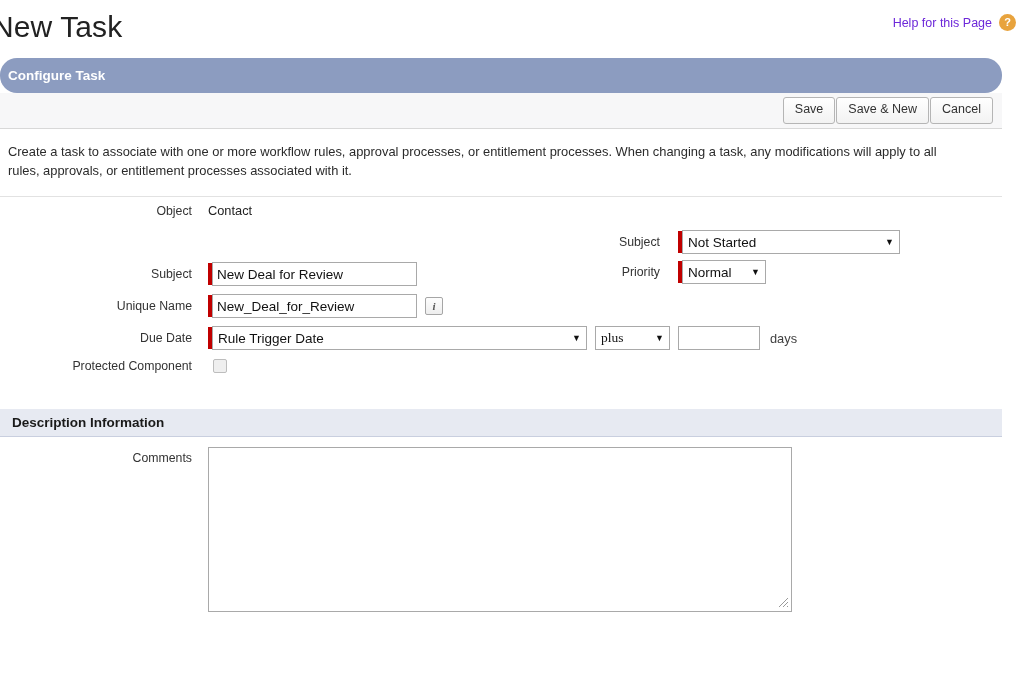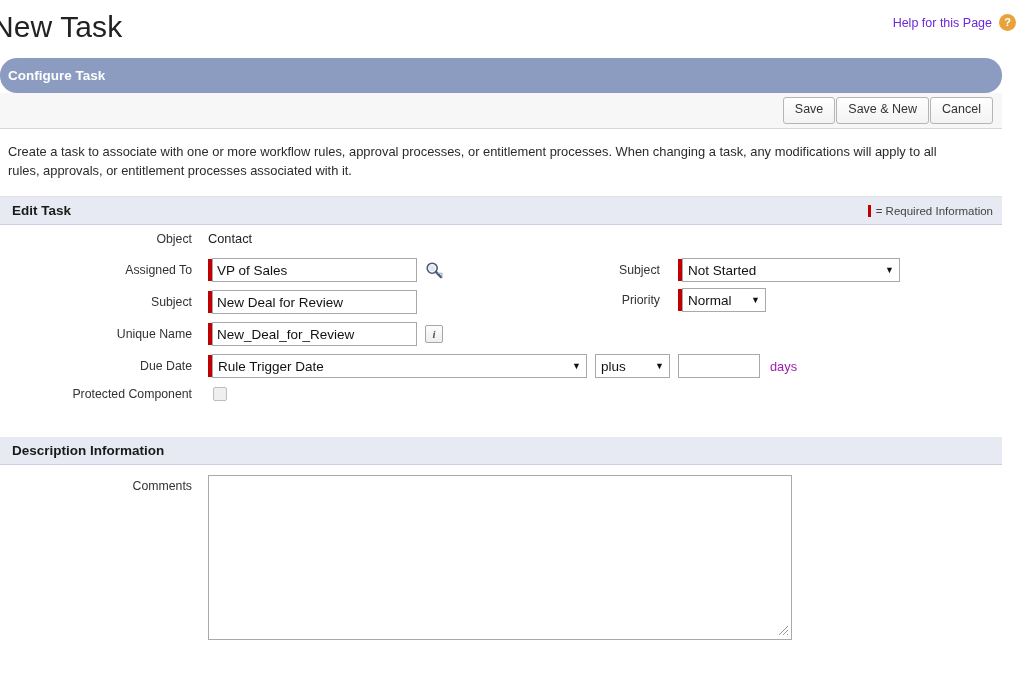--- a/index.html
+++ b/index.html
@@ -234,21 +234,21 @@
     height: 14px;
     border: 1px solid #bdbdbd;
     background: #efefef;
     border-radius: 2px;
     box-sizing: border-box;
     cursor: pointer;
     display: inline-block;
   }
   .days-label {
     font-size: 12.8px;
-    color: #a21caf;
+    color: #404040;
     margin-left: 10px;
   }
 
   
   .desc-body {
     background: #ffffff;
     position: relative;
     height: 200px;
   }
   .comments-label {
@@ -305,48 +305,28 @@
     </div>
 
     <div class="button-bar">
       <button class="btn">Save</button>
       <button class="btn">Save &amp; New</button>
       <button class="btn">Cancel</button>
     </div>
 
     <div class="intro">Create a task to associate with one or more workflow rules, approval processes, or entitlement processes. When changing a task, any modifications will apply to all rules, approvals, or entitlement processes associated with it.</div>
 
-    <div class="sub-header">
-      <span class="sub-header-title">Edit Task</span>
-      <span class="req-legend">
-        <span class="req-bar"></span>
-        <span>= Required Information</span>
-      </span>
-    </div>
 
     <div class="form-body">
 
       <div class="frow" style="left:40px; top:6px;">
         <span class="flabel" style="width:152px;">Object</span>
         <span class="fvalue-static" style="margin-left:16px;">Contact</span>
       </div>
 
-      <div class="frow" style="left:40px; top:33px;">
-        <span class="flabel" style="width:152px;">Assigned To</span>
-        <span class="req-mark" style="margin-left:16px;"></span>
-        <input class="txt" style="width: 205px;" value="VP of Sales">
-        <span class="lookup-icon">
-          <svg width="20" height="20" viewBox="0 0 20 20">
-            <circle cx="8.2" cy="8.2" r="5" fill="#ffffff" stroke="#4a5b7a" stroke-width="1.6"></circle>
-            <circle cx="8.2" cy="8.2" r="3.1" fill="#dfe6f2"></circle>
-            <line x1="11.9" y1="11.9" x2="17" y2="17.2" stroke="#4a5b7a" stroke-width="2.4" stroke-linecap="round"></line>
-            <path d="M13.5 13.2 L18 13.2 L18 17.8" fill="none" stroke="#9aa7bd" stroke-width="1.1"></path>
-          </svg>
-        </span>
-      </div>
 
       <div class="frow" style="left:40px; top:65px;">
         <span class="flabel" style="width:152px;">Subject</span>
         <span class="req-mark" style="margin-left:16px;"></span>
         <input class="txt" style="width: 205px;" value="New Deal for Review">
       </div>
 
       <div class="frow" style="left:40px; top:97px;">
         <span class="flabel" style="width:152px;">Unique Name</span>
         <span class="req-mark" style="margin-left:16px;"></span>
@@ -354,21 +334,21 @@
         <span class="info-icon">i</span>
       </div>
 
       <div class="frow" style="left:40px; top:129px;">
         <span class="flabel" style="width:152px;">Due Date</span>
         <span class="req-mark" style="margin-left:16px;"></span>
         <div class="sel" style="width:375px;">
           <span>Rule Trigger Date</span>
           <span class="caret">▼</span>
         </div>
-        <div class="sel" style="width:75px; margin-left:8px;">
+        <div class="sel" style="width:75px; margin-left:8px;font-family:Liberation Serif, serif;">
           <span>plus</span>
           <span class="caret">▼</span>
         </div>
         <input class="txt" style="width: 82px; margin-left: 8px;" value="">
         <span class="days-label">days</span>
       </div>
 
       <div class="frow" style="left:40px; top:162px;">
         <span class="flabel" style="width:152px;">Protected Component</span>
         <span class="chkbox" style="margin-left:21px;"></span>

